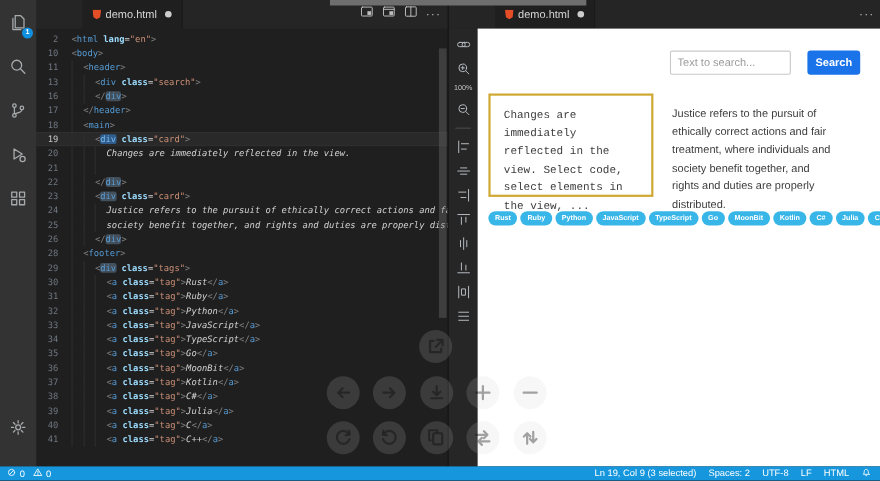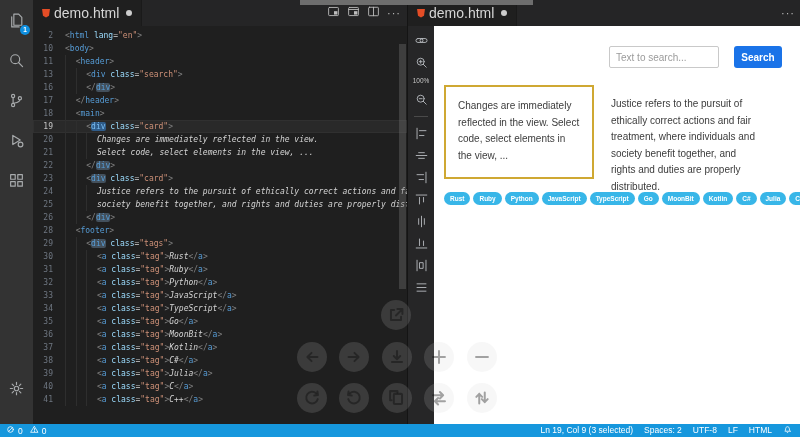--- a/index.html
+++ b/index.html
@@ -16,37 +16,37 @@
   .ab-badge{position:absolute;right:3px;bottom:5px;width:10px;height:10px;border-radius:50%;
     background:#0e8fe0;color:#fff;font-size:6.5px;line-height:10px;text-align:center;font-weight:bold;}
   .ab-bottom{position:absolute;left:0;bottom:16px;width:33px;}
 
   
   .group{position:absolute;top:0;height:424px;}
   .left-group{left:33px;width:374px;background:#1f1f1f;}
   .right-group{left:407px;width:393px;background:#1f1f1f;border-left:1px solid #141414;}
   .tabbar{position:relative;height:26px;background:#252526;display:flex;align-items:stretch;}
   .tab{display:flex;align-items:center;gap:4px;padding:0 9px;background:#1f1f1f;color:#d6d6d6;
-    font-size:14px;border-right:1px solid #1a1a1a;}
+    font-size:10px;border-right:1px solid #1a1a1a;margin-left:42px;}
   .fico{width:8px;height:9px;background:#e44d26;clip-path:polygon(0 0,100% 0,88% 80%,50% 100%,12% 80%);}
   .mod-dot{width:6px;height:6px;border-radius:50%;background:#cdcdcd;margin-left:3px;}
   .tab-actions{position:absolute;right:6px;top:0;height:26px;display:flex;align-items:center;gap:7px;color:#bdbdbd;}
   .tab-actions .ic{width:13px;height:13px;}
   .more-dots{font-size:11px;letter-spacing:1px;color:#bdbdbd;line-height:10px;}
 
   
   .code-area{position:absolute;left:0;top:26px;right:0;bottom:0;overflow:hidden;padding-top:3px;
     font-family:"DejaVu Sans Mono",monospace;font-size:8px;line-height:13px;}
   .code-row{display:flex;height:13px;white-space:pre;}
   .code-row.cur{background:#292929;box-shadow:inset 0 0 0 1px #303030;}
   .gut{flex:none;width:20px;text-align:right;color:#6e7681;margin-right:12px;}
   .cur .gut{color:#c6c6c6;text-align:right;}
   .cl{white-space:pre;}
   .ind{display:inline-block;width:2ch;height:13px;vertical-align:top;border-left:1px solid #2e2e2e;}
-  .p{color:#808080;} .t{color:#569cd6;} .a{color:#9cdcfe;} .o{color:#d4d4d4;}
+  .p{color:#808080;} .t{color:#569cd6;} .a{color:#9cdcfe;font-weight:bold;} .o{color:#d4d4d4;}
   .s{color:#ce9178;} .x{color:#d4d4d4;font-style:italic;}
   .th{color:#569cd6;background:#43505c;border-radius:2px;}
   .ts{color:#79bdf2;background:#2f5c8a;border-radius:2px;}
   .scroll-thumb{position:absolute;right:1px;top:44px;width:7px;height:245px;background:rgba(121,121,121,.35);}
 
   
   .pv-toolbar{position:absolute;left:0;top:26px;width:26px;bottom:0;background:#262627;
     display:flex;flex-direction:column;align-items:center;padding-top:7px;gap:7px;z-index:2;}
   .pv-toolbar .tb{width:16px;height:15px;display:flex;align-items:center;justify-content:center;color:#b9bdc1;}
   .pv-toolbar .tb .ic{width:13px;height:13px;}
@@ -57,21 +57,21 @@
   
   .preview{position:absolute;left:26px;top:26px;right:0;bottom:0;background:#ffffff;color:#222;}
   .pv-head{position:absolute;left:12px;top:10px;margin:0;font-size:24px;font-weight:bold;
     letter-spacing:-.5px;color:#101010;}
   .pv-input{position:absolute;left:175px;top:20px;width:110px;height:22px;border:1px solid #c9c9c9;
     border-radius:2px;font-size:10px;padding:0 6px;color:#333;box-sizing:border-box;background:#fff;}
   .pv-input::placeholder{color:#9b9b9b;}
   .pv-btn{position:absolute;left:300px;top:20px;width:48px;height:22px;background:#1a73e8;color:#fff;
     border:none;border-radius:3px;font-size:10px;font-weight:bold;font-family:"Liberation Sans",sans-serif;}
   .card{position:absolute;top:59px;font-size:10px;line-height:16.5px;color:#3c3c3c;}
-  .card1{left:10px;width:150px;height:94px;border:2px solid #cfa832;padding:11px 12px;box-sizing:border-box;}
+  .card1{left:10px;width:150px;height:94px;border:2px solid #cfa832;padding:11px 12px;box-sizing:border-box;font-family:Liberation Mono, monospace;}
   .card2{left:177px;width:144px;padding:11px 0;}
   .tags-row{position:absolute;left:10px;top:166px;display:flex;gap:3px;}
   .pill{background:#38b6e8;color:#fff;font-size:6.5px;font-weight:bold;padding:3px 6px;border-radius:9px;white-space:nowrap;}
 
   
   .status-bar{position:absolute;left:0;bottom:0;width:800px;height:13px;background:#1697dd;color:#fff;
     display:flex;align-items:center;font-size:8.5px;z-index:6;}
   .sb-left{display:flex;align-items:center;gap:3px;padding-left:6px;}
   .sb-right{margin-left:auto;display:flex;gap:11px;padding-right:8px;}
   .status-bar .ic{width:9px;height:9px;stroke-width:1.4;}
@@ -167,21 +167,21 @@
     <div class="code-area" id="code-area">
         <div class="code-row"><span class="gut">2</span><span class="cl"><span class="p">&lt;</span><span class="t">html</span><span class="x"> </span><span class="a">lang</span><span class="o">=</span><span class="s">"en"</span><span class="p">&gt;</span></span></div>
         <div class="code-row"><span class="gut">10</span><span class="cl"><span class="p">&lt;</span><span class="t">body</span><span class="p">&gt;</span></span></div>
         <div class="code-row"><span class="gut">11</span><span class="cl"><span class="ind"></span><span class="p">&lt;</span><span class="t">header</span><span class="p">&gt;</span></span></div>
         <div class="code-row"><span class="gut">13</span><span class="cl"><span class="ind"></span><span class="ind"></span><span class="p">&lt;</span><span class="t">div</span><span class="x"> </span><span class="a">class</span><span class="o">=</span><span class="s">"search"</span><span class="p">&gt;</span></span></div>
         <div class="code-row"><span class="gut">16</span><span class="cl"><span class="ind"></span><span class="ind"></span><span class="p">&lt;/</span><span class="th">div</span><span class="p">&gt;</span></span></div>
         <div class="code-row"><span class="gut">17</span><span class="cl"><span class="ind"></span><span class="p">&lt;/</span><span class="t">header</span><span class="p">&gt;</span></span></div>
         <div class="code-row"><span class="gut">18</span><span class="cl"><span class="ind"></span><span class="p">&lt;</span><span class="t">main</span><span class="p">&gt;</span></span></div>
         <div class="code-row cur"><span class="gut">19</span><span class="cl"><span class="ind"></span><span class="ind"></span><span class="p">&lt;</span><span class="ts">div</span><span class="x"> </span><span class="a">class</span><span class="o">=</span><span class="s">"card"</span><span class="p">&gt;</span></span></div>
         <div class="code-row"><span class="gut">20</span><span class="cl"><span class="ind"></span><span class="ind"></span><span class="ind"></span><span class="x">Changes are immediately reflected in the view.</span></span></div>
-        <div class="code-row"><span class="gut">21</span><span class="cl"><span class="ind"></span><span class="ind"></span><span class="ind"></span><span class="x">Select code, select elements in the view, ...</span></span></div>
+        <div class="code-row"><span class="gut">21</span><span class="cl"><span class="ind"></span><span class="ind"></span><span class="ind"></span></span></div>
         <div class="code-row"><span class="gut">22</span><span class="cl"><span class="ind"></span><span class="ind"></span><span class="p">&lt;/</span><span class="th">div</span><span class="p">&gt;</span></span></div>
         <div class="code-row"><span class="gut">23</span><span class="cl"><span class="ind"></span><span class="ind"></span><span class="p">&lt;</span><span class="th">div</span><span class="x"> </span><span class="a">class</span><span class="o">=</span><span class="s">"card"</span><span class="p">&gt;</span></span></div>
         <div class="code-row"><span class="gut">24</span><span class="cl"><span class="ind"></span><span class="ind"></span><span class="ind"></span><span class="x">Justice refers to the pursuit of ethically correct actions and fair</span></span></div>
         <div class="code-row"><span class="gut">25</span><span class="cl"><span class="ind"></span><span class="ind"></span><span class="ind"></span><span class="x">society benefit together, and rights and duties are properly distri</span></span></div>
         <div class="code-row"><span class="gut">26</span><span class="cl"><span class="ind"></span><span class="ind"></span><span class="p">&lt;/</span><span class="th">div</span><span class="p">&gt;</span></span></div>
         <div class="code-row"><span class="gut">28</span><span class="cl"><span class="ind"></span><span class="p">&lt;</span><span class="t">footer</span><span class="p">&gt;</span></span></div>
         <div class="code-row"><span class="gut">29</span><span class="cl"><span class="ind"></span><span class="ind"></span><span class="p">&lt;</span><span class="th">div</span><span class="x"> </span><span class="a">class</span><span class="o">=</span><span class="s">"tags"</span><span class="p">&gt;</span></span></div>
         <div class="code-row"><span class="gut">30</span><span class="cl"><span class="ind"></span><span class="ind"></span><span class="ind"></span><span class="p">&lt;</span><span class="t">a</span><span class="x"> </span><span class="a">class</span><span class="o">=</span><span class="s">"tag"</span><span class="p">&gt;</span><span class="x">Rust</span><span class="p">&lt;/</span><span class="t">a</span><span class="p">&gt;</span></span></div>
         <div class="code-row"><span class="gut">31</span><span class="cl"><span class="ind"></span><span class="ind"></span><span class="ind"></span><span class="p">&lt;</span><span class="t">a</span><span class="x"> </span><span class="a">class</span><span class="o">=</span><span class="s">"tag"</span><span class="p">&gt;</span><span class="x">Ruby</span><span class="p">&lt;/</span><span class="t">a</span><span class="p">&gt;</span></span></div>
         <div class="code-row"><span class="gut">32</span><span class="cl"><span class="ind"></span><span class="ind"></span><span class="ind"></span><span class="p">&lt;</span><span class="t">a</span><span class="x"> </span><span class="a">class</span><span class="o">=</span><span class="s">"tag"</span><span class="p">&gt;</span><span class="x">Python</span><span class="p">&lt;/</span><span class="t">a</span><span class="p">&gt;</span></span></div>

